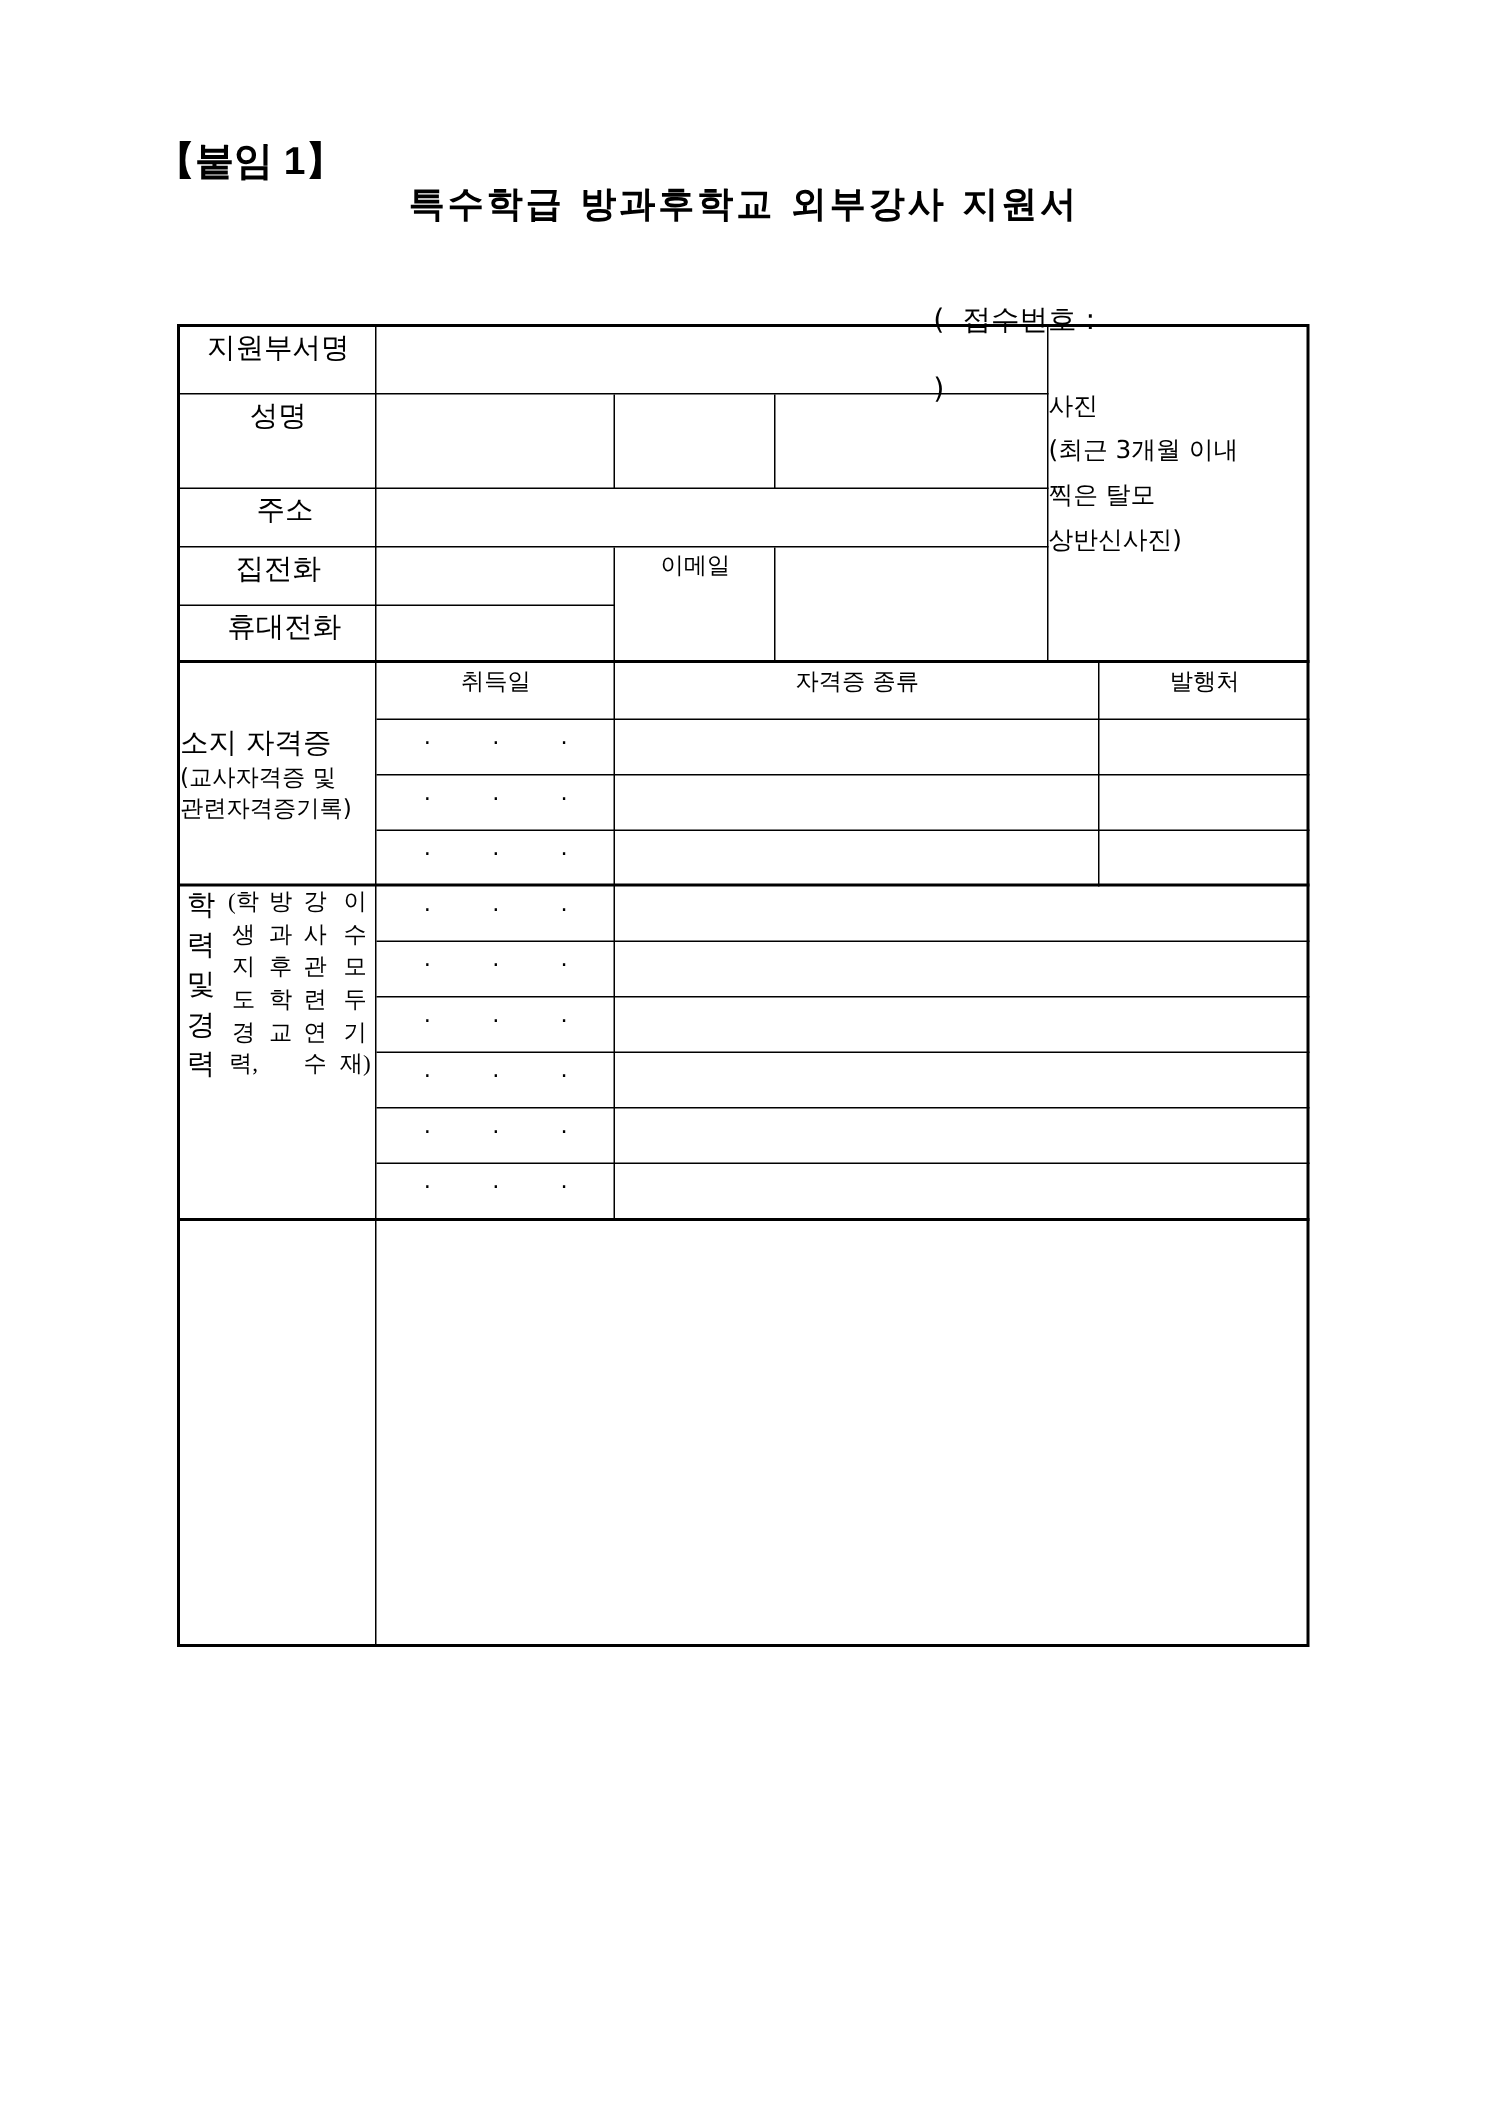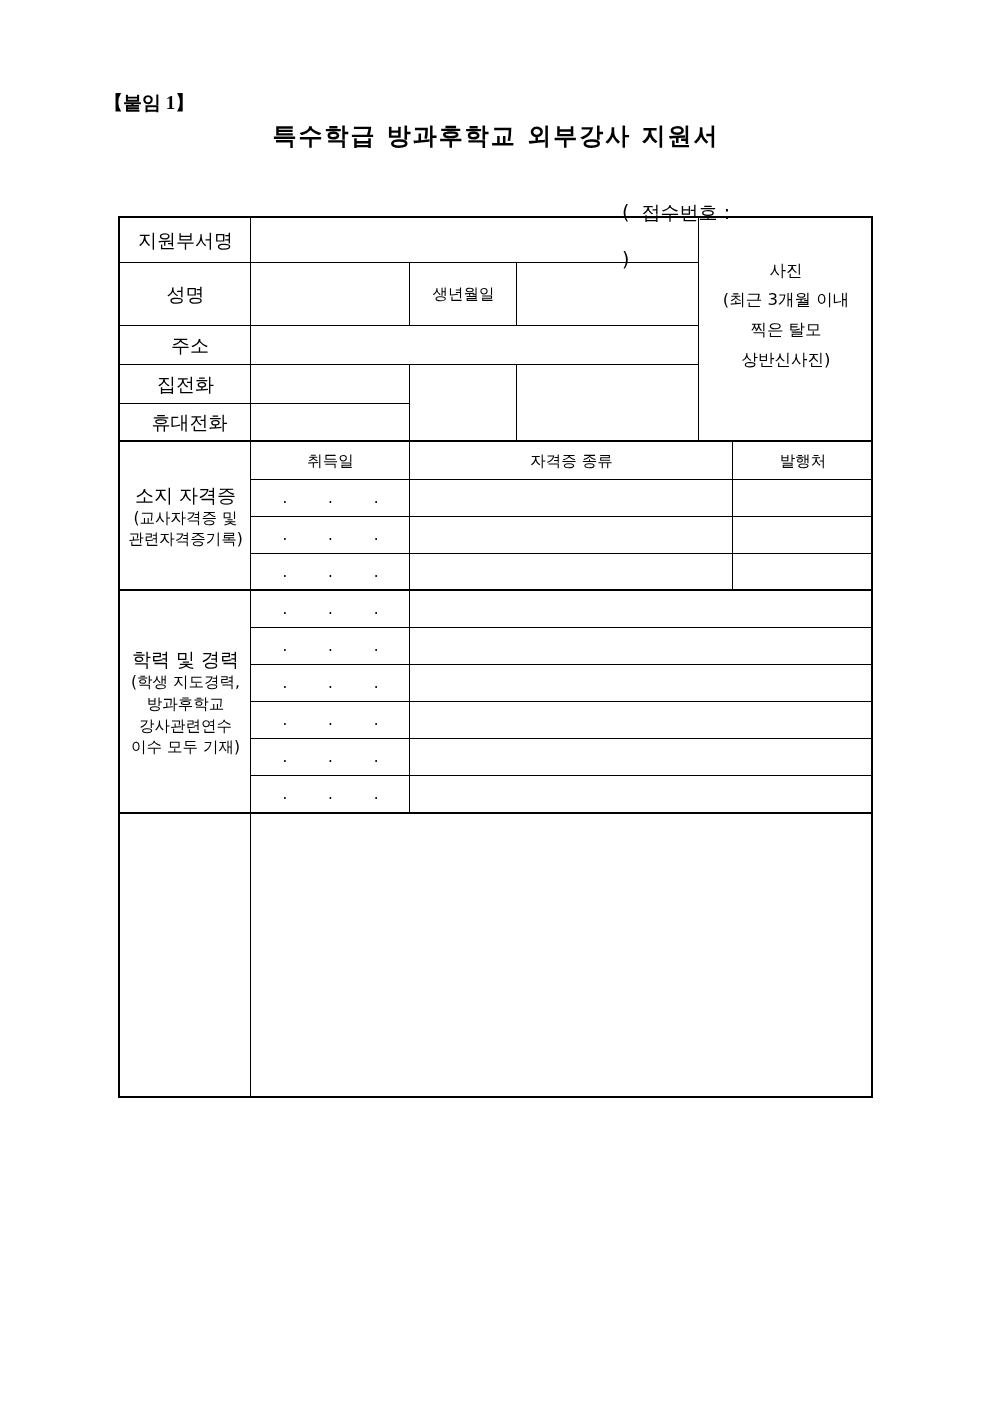--- a/index.html
+++ b/index.html
@@ -1,21 +1,21 @@
 <!DOCTYPE html>
 <html><head>
 <meta charset="utf-8">
 <style>
   html, body { margin:0; padding:0; background:#fff; }
   body { width:992px; height:1403px; position:relative; font-family:"DejaVu Sans", sans-serif; color:#000; overflow:hidden; }
-  .attach { position:absolute; left:104px; top:90px; font-family:Liberation Serif, serif; font-weight:bold; font-size:19px; }
+  .attach { position:absolute; left:104px; top:90px; font-family:Liberation Sans, sans-serif; font-weight:bold; font-size:26px; }
   .title { position:absolute; left:0; width:992px; top:120px; text-align:center; font-family:"DejaVu Serif", serif; font-weight:bold; font-size:24px; letter-spacing:2px; }
   .receipt { position:absolute; left:610px; top:178px; font-size:19px; white-space:pre; }
   .form { position:absolute; left:118px; top:216px; width:755px; height:882px; border:2px solid #000; box-sizing:border-box; }
-  .cell { position:absolute; display:flex; align-items:center; justify-content:center; text-align:center; box-sizing:border-box; font-size:19px; line-height:1.55; }
+  .cell { position:absolute; display:flex; align-items:flex-start; justify-content:center; text-align:center; box-sizing:border-box; font-size:19px; line-height:1.55; }
   .small { font-size:15.5px; }
   .hl { position:absolute; height:0; border-top:1px solid #000; }
   .hl.thick { border-top:2.5px solid #000; }
   .vl { position:absolute; width:0; border-left:1px solid #000; }
   .dots { font-size:15px; letter-spacing:18px; padding-left:18px; }
 </style>
 </head>
 <body>
 
 <div class="attach">【붙임 1】</div>
@@ -30,37 +30,37 @@
 
   <div class="cell" style="left:0;top:0;width:131px;height:45px;">
       <span>지원부서명</span>
     </div>
   <div class="cell" style="left:131px;top:0;width:448px;height:45px;"></div>
 
   <div class="cell" style="left:0;top:45px;width:131px;height:63px;">
       <span>성명</span>
     </div>
   <div class="cell" style="left:131px;top:45px;width:159px;height:63px;"></div>
-  <div class="cell small" style="left:290px;top:45px;width:107px;height:63px;">
-      <span>생년월일</span>
-    </div>
 
   <div class="cell" style="left:0;top:108px;width:140px;height:39px;">
       <span>주소</span>
     </div>
   <div class="cell" style="left:131px;top:108px;width:448px;height:39px;"></div>
 
   <div class="cell" style="left:0;top:147px;width:131px;height:39px;">
       <span>집전화</span>
     </div>
   <div class="cell" style="left:131px;top:147px;width:159px;height:39px;"></div>
   <div class="cell" style="left:0;top:186px;width:139px;height:38px;">
       <span>휴대전화</span>
     </div>
   <div class="cell" style="left:131px;top:186px;width:159px;height:38px;"></div>
+  <div class="cell small" style="left:290px;top:147px;width:107px;height:77px;">
+      <span>이메일</span>
+    </div>
   <div class="cell" style="left:397px;top:147px;width:182px;height:77px;"></div>
 
   <div class="cell small" style="left:579px;top:0;width:174px;height:224px;flex-direction:column;font-size:16.5px;line-height:1.8;padding-bottom:30px;">
     <div>사진</div>
     <div>(최근 3개월 이내</div>
     <div>찍은 탈모</div>
     <div>상반신사진)</div>
   </div>
 
   <div class="cell" style="left:0;top:224px;width:131px;height:149px;flex-direction:column;line-height:1.35;">
@@ -89,21 +89,21 @@
     </div>
   <div class="cell" style="left:290px;top:299px;width:323px;height:37px;"></div>
   <div class="cell" style="left:613px;top:299px;width:140px;height:37px;"></div>
 
   <div class="cell dots" style="left:131px;top:336px;width:159px;height:37px;">
       <span>. . .</span>
     </div>
   <div class="cell" style="left:290px;top:336px;width:323px;height:37px;"></div>
   <div class="cell" style="left:613px;top:336px;width:140px;height:37px;"></div>
 
-  <div class="cell" style="left:0;top:373px;width:131px;height:223px;flex-direction:column;line-height:1.4;">
+  <div class="cell" style="left:0;top:373px;width:131px;height:223px;flex-direction:row;line-height:1.4;font-family:Liberation Serif, serif;">
     <div>학력 및 경력</div>
     <div class="small">(학생 지도경력,</div>
     <div class="small">방과후학교</div>
     <div class="small">강사관련연수</div>
     <div class="small">이수 모두 기재)</div>
   </div>
 
   <div class="cell dots" style="left:131px;top:373px;width:159px;height:37px;">
       <span>. . .</span>
     </div>

